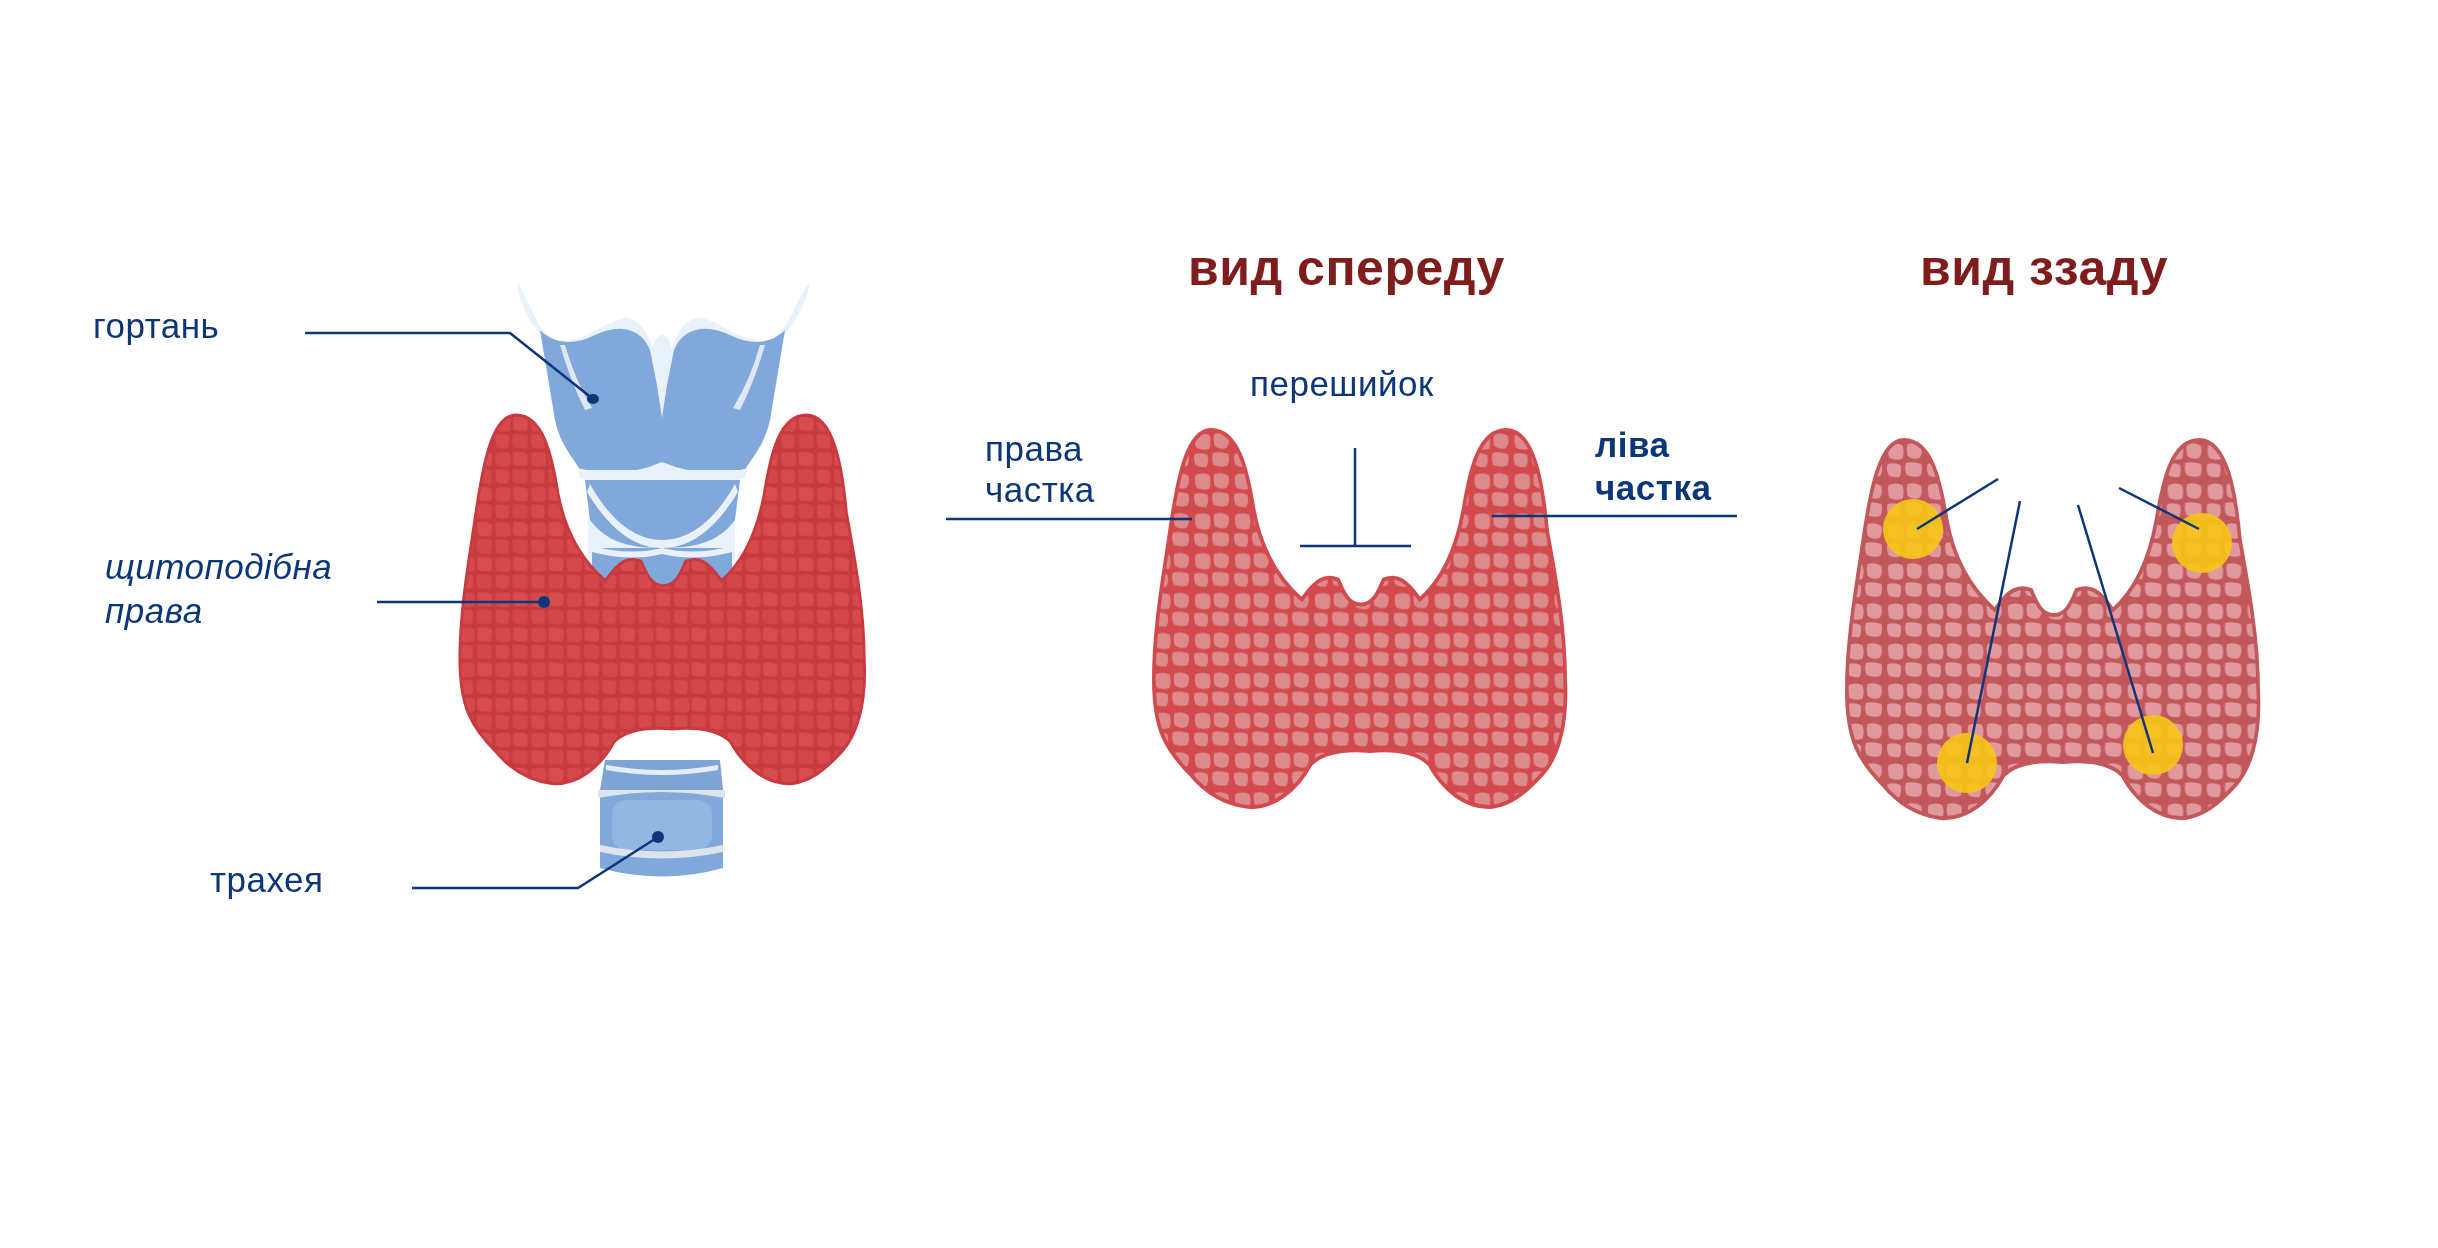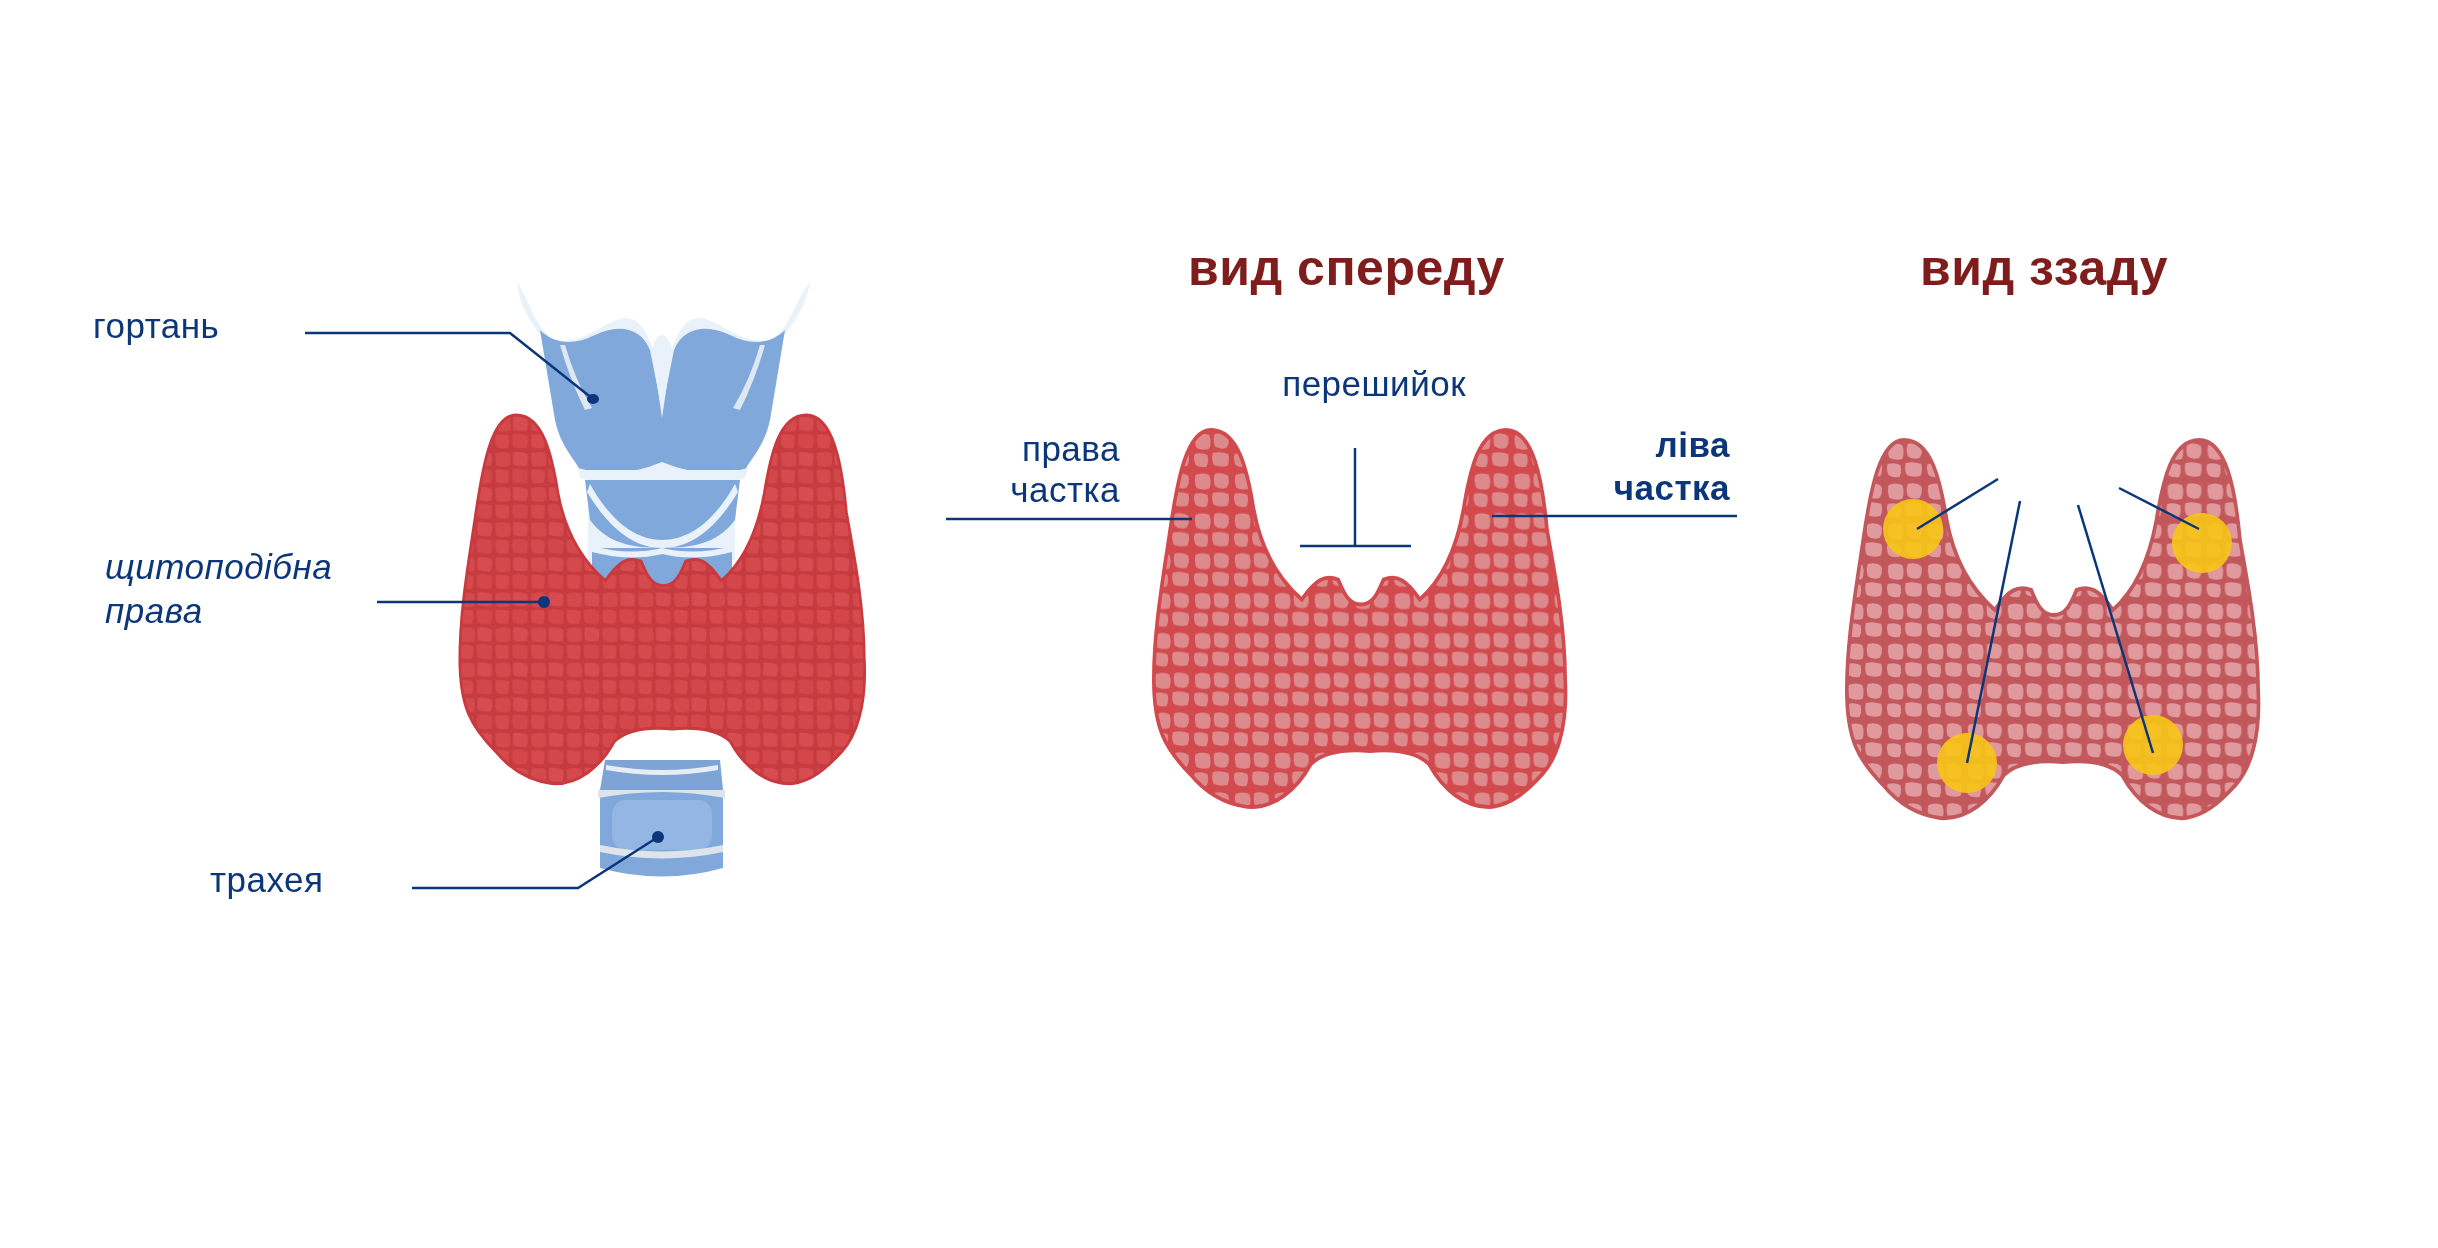--- a/index.html
+++ b/index.html
@@ -1,19 +1,19 @@
 <!DOCTYPE html>
 <html><head>
 <meta charset="utf-8">
 <style>
   html, body { margin: 0; padding: 0; background: #ffffff; }
   body { width: 2438px; height: 1248px; overflow: hidden; position: relative; font-family: "Liberation Sans", "DejaVu Sans", sans-serif; }
   #canvas { position: absolute; left: 0; top: 0; width: 2438px; height: 1248px; }
   .lbl { position: absolute; color: #0b3679; font-size: 35px; line-height: 40px; white-space: nowrap; letter-spacing: 0.5px; }
-  .lbl.center { text-align: right; }
+  .lbl.center { text-align: left; }
   .title { position: absolute; color: #7f1d1d; font-size: 50px; font-weight: bold; line-height: 56px; white-space: nowrap; letter-spacing: 0.5px; }
   .lbl span, .title span { display: block; }
 </style>
 </head>
 <body>
 
 <svg id="canvas" viewBox="0 0 2438 1248" xmlns="http://www.w3.org/2000/svg">
   <defs>
 
     <pattern id="cellsFront" x="0" y="0" width="44" height="40" patternUnits="userSpaceOnUse">

